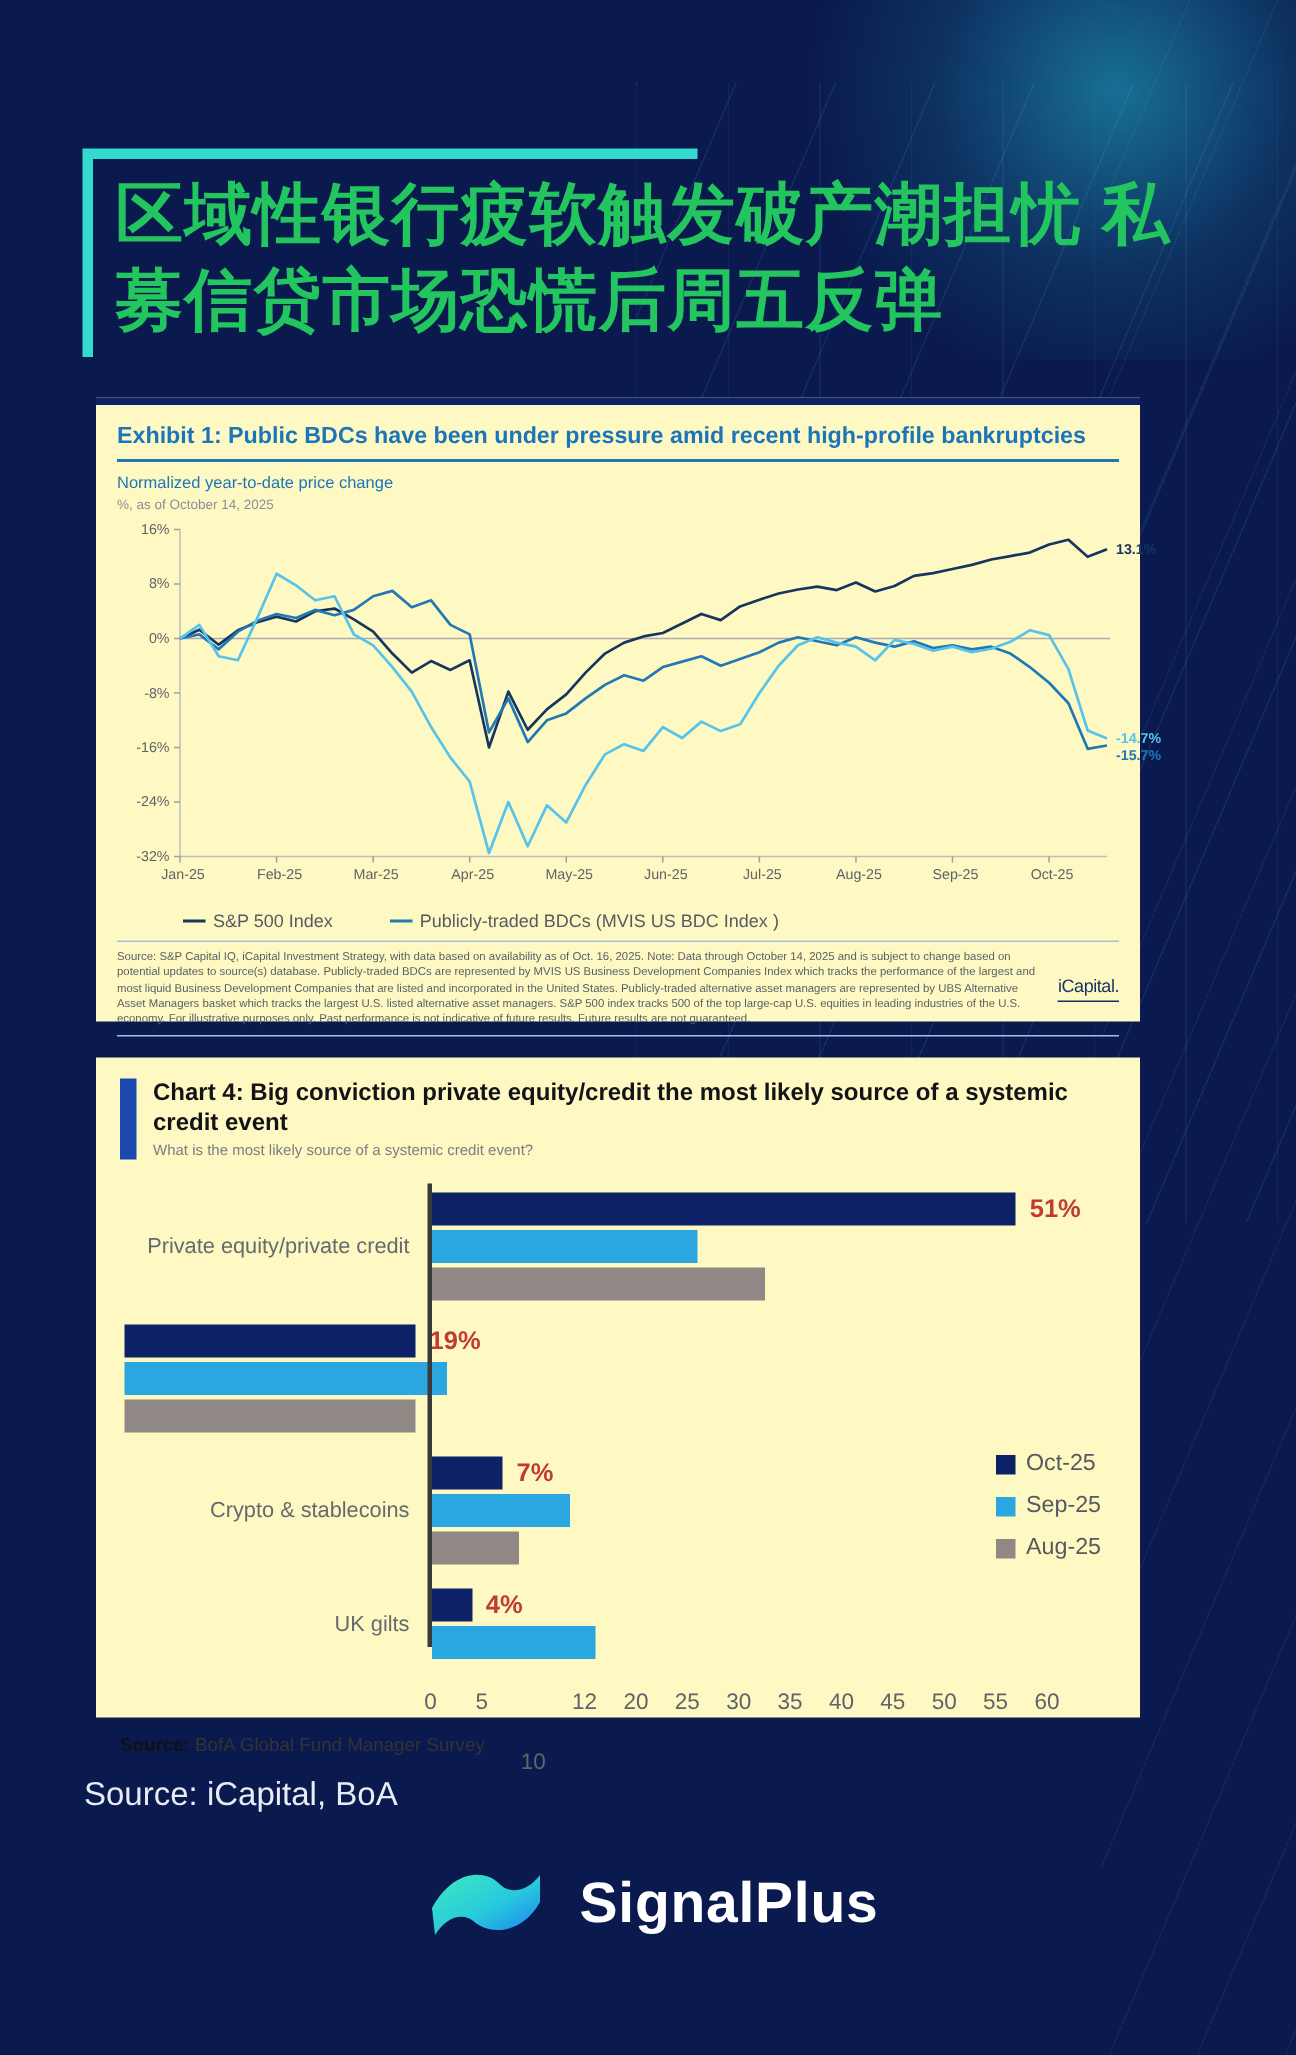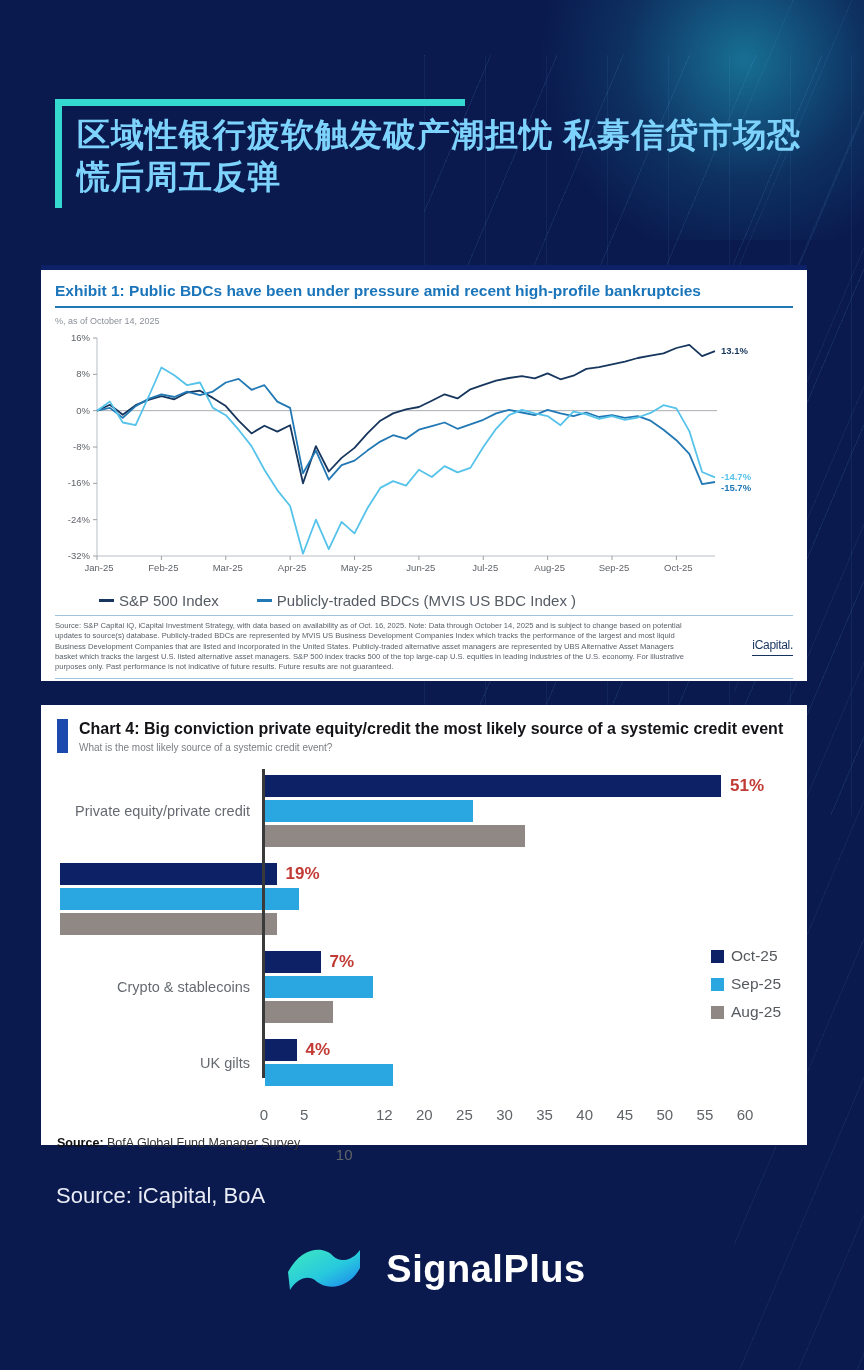--- a/index.html
+++ b/index.html
@@ -16,37 +16,37 @@
     background:
       repeating-linear-gradient(113deg, rgba(110,190,255,0.10) 0 1px, transparent 1px 61px),
       repeating-linear-gradient(90deg, rgba(110,190,255,0.07) 0 1px, transparent 1px 61px); }
   .bg-hatch-edge { position:absolute; top:0; right:0; width:130px; height:100%;
     background:repeating-linear-gradient(113deg, rgba(110,190,255,0.07) 0 1px, transparent 1px 54px); }
 
   
   .title-block { position:absolute; left:55px; top:99px; width:756px; }
   .title-accent-top { width:410px; height:7px; background:#35d9cf; }
   .title-inner { border-left:7px solid #35d9cf; padding:8px 0 10px 15px; }
-  .headline { color:#7dd3fc; font-size:33px; line-height:1.27; font-weight:800; letter-spacing:1px; }
-
-  
-  .card { position:absolute; left:41px; width:766px; background:#ffffff; }
+  .headline { color:#22c55e; font-size:45px; line-height:1.27; font-weight:800; letter-spacing:1px; }
+
+  
+  .card { position:absolute; left:64px; width:696px; background:#fef9c3; }
   .card1 { top:265px; height:416px; border-top:5px solid #0d2166; padding:9px 14px 6px 14px; }
   .card2 { top:705px; height:440px; padding:14px 16px 10px 16px; }
 
   
   .ex-title { color:#1b75bb; font-size:15.5px; font-weight:bold; padding:3px 0 6px 0; }
   .ex-rule { height:0; border-bottom:2px solid #2077b4; margin-bottom:8px; }
   .ex-sub { color:#1b75bb; font-size:11px; margin-bottom:3px; }
   .ex-date { color:#8a8f98; font-size:9px; margin-bottom:2px; }
   .line-chart-wrap { width:727px; height:262px; }
   .legend-row { display:flex; align-items:center; gap:38px; padding:2px 0 6px 44px; }
   .legend-item { display:flex; align-items:center; gap:5px; }
   .legend-swatch { display:inline-block; width:15px; height:2.5px; }
-  .legend-label { color:#555b63; font-size:15px; }
+  .legend-label { color:#555b63; font-size:12px; }
   .src-block { border-top:1px solid #9fc3dd; border-bottom:1px solid #9fc3dd; padding:5px 0 6px 0; display:flex; gap:10px; }
   .src-text { color:#5a6068; font-size:7.6px; line-height:1.35; width:632px; }
   .icap-logo { margin-left:auto; align-self:center; color:#16335e; font-size:12px; font-weight:normal; letter-spacing:-0.3px; border-bottom:1.5px solid #16335e; padding-bottom:3px; }
 
   
   .c4-head { display:flex; gap:11px; margin-bottom:14px; }
   .c4-accent { width:11px; background:#1b49ae; flex:0 0 11px; }
   .c4-title { color:#141418; font-size:16px; font-weight:bold; line-height:1.25; }
   .c4-sub { color:#7a7d82; font-size:10px; margin-top:3px; font-weight:normal; }
   .c4-chart { position:relative; margin-top:4px; }
@@ -82,20 +82,21 @@
 <header class="title-block">
   <div class="title-accent-top"></div>
   <div class="title-inner">
     <h1 class="headline">区域性银行疲软触发破产潮担忧 私募信贷市场恐慌后周五反弹</h1>
   </div>
 </header>
 
 <section class="card card1">
   <h2 class="ex-title">Exhibit 1: Public BDCs have been under pressure amid recent high-profile bankruptcies</h2>
   <div class="ex-rule"></div>
+  <div class="ex-sub">Normalized year-to-date price change</div>
   <div class="ex-date">%, as of October 14, 2025</div>
 
   <div class="line-chart-wrap">
     <svg id="lineChart" width="727" height="262">
         <line x1="42" y1="10" x2="42" y2="228" stroke="#b9bec4" stroke-width="1"></line>
         <line x1="42" y1="228" x2="660" y2="228" stroke="#b9bec4" stroke-width="1"></line>
         <line x1="42" y1="82.66666666666667" x2="662" y2="82.66666666666667" stroke="#a9adb2" stroke-width="1"></line>
         <line x1="38" y1="10" x2="42" y2="10" stroke="#9aa0a6" stroke-width="1"></line>
         <text x="35" y="13" text-anchor="end" font-size="9.5" fill="#5f6368">16%</text>
         <line x1="38" y1="46.333333333333336" x2="42" y2="46.333333333333336" stroke="#9aa0a6" stroke-width="1"></line>

